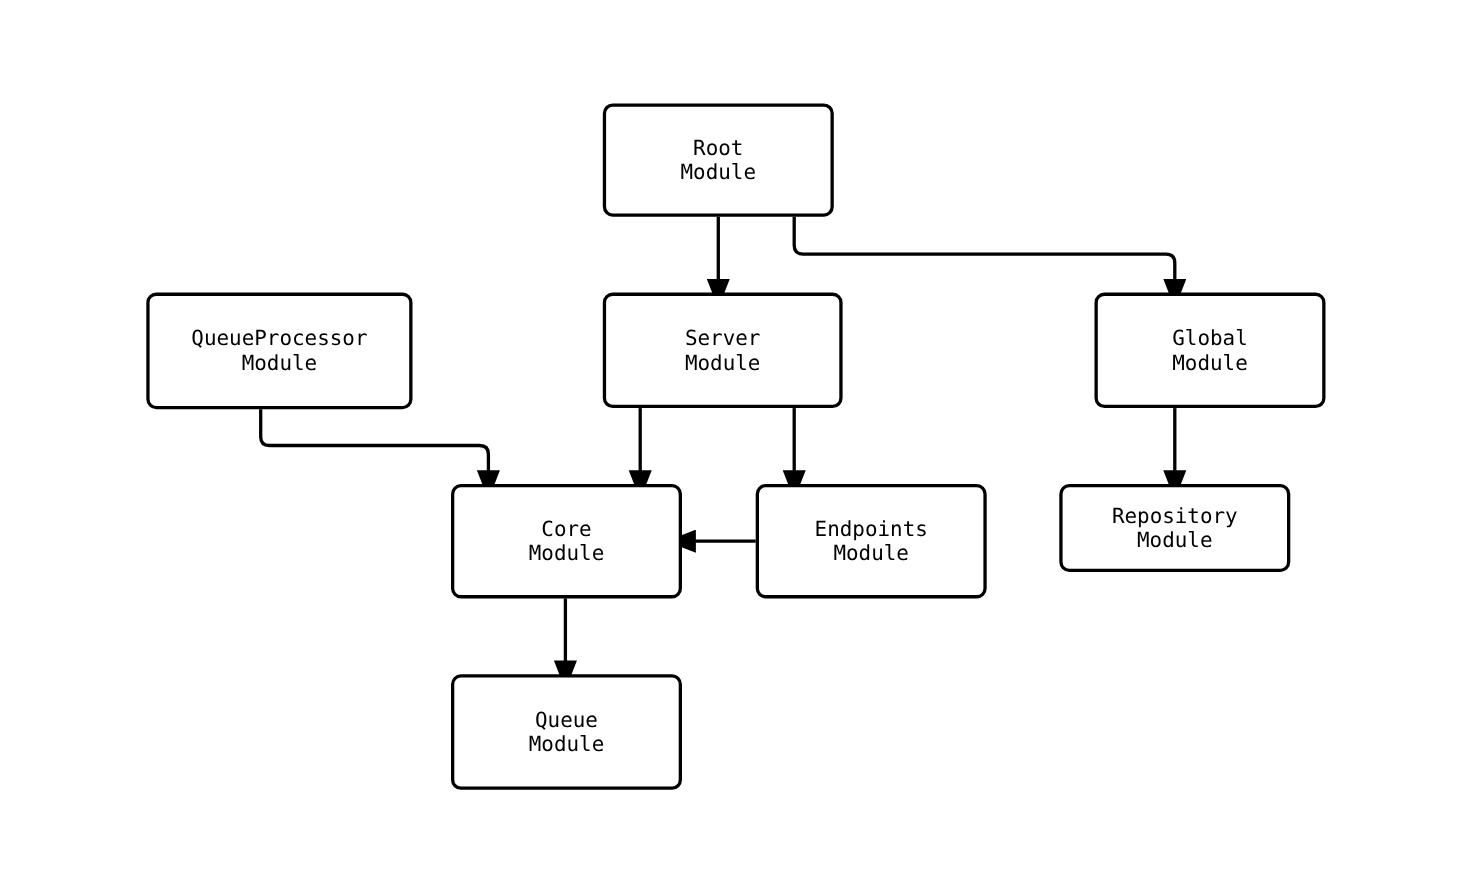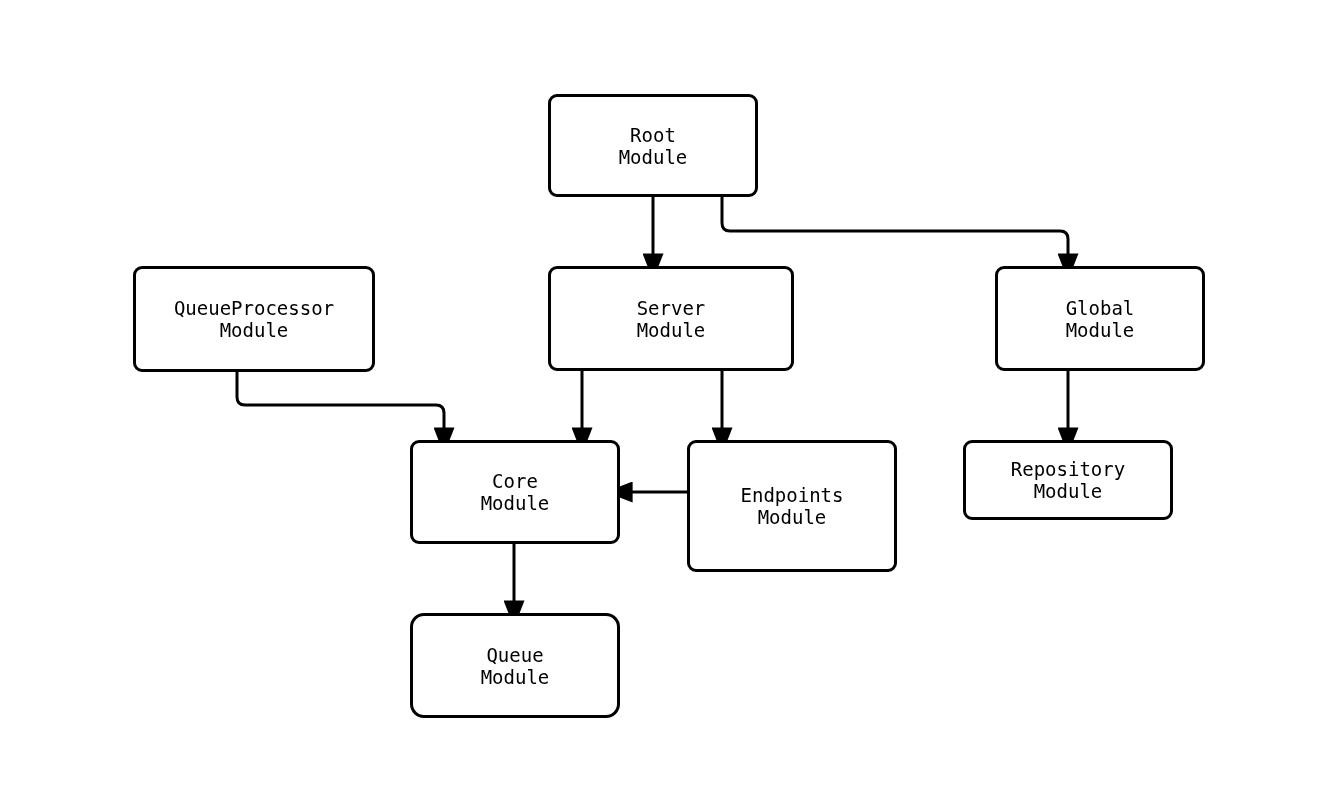--- a/index.html
+++ b/index.html
@@ -95,44 +95,44 @@
     <div class="node" style="left:548px; top:94px; width:210px; height:103px;">
       <span class="node-line">Root</span>
       <span class="node-line">Module</span>
     </div>
 
     <div class="node" style="left:133px; top:266px; width:242px; height:106px;">
       <span class="node-line">QueueProcessor</span>
       <span class="node-line">Module</span>
     </div>
 
-    <div class="node" style="left:548px; top:266px; width:246px; height:105px;">
+    <div class="node" style="left:548px; top:266px; width:218px; height:105px;">
       <span class="node-line">Server</span>
       <span class="node-line">Module</span>
     </div>
 
     <div class="node" style="left:963px; top:266px; width:210px; height:105px;margin-left:32px;">
       <span class="node-line">Global</span>
       <span class="node-line">Module</span>
     </div>
 
     <div class="node" style="left:410px; top:440px; width:210px; height:104px;">
       <span class="node-line">Core</span>
       <span class="node-line">Module</span>
     </div>
 
-    <div class="node" style="left:687px; top:440px; width:210px; height:132px;">
+    <div class="node" style="left:687px; top:440px; width:210px; height:104px;">
       <span class="node-line">Endpoints</span>
       <span class="node-line">Module</span>
     </div>
 
     <div class="node" style="left:963px; top:440px; width:210px; height:80px;">
       <span class="node-line">Repository</span>
       <span class="node-line">Module</span>
     </div>
 
-    <div class="node" style="left:410px; top:613px; width:210px; height:105px;border-radius:14px;">
+    <div class="node" style="left:410px; top:613px; width:210px; height:105px;">
       <span class="node-line">Queue</span>
       <span class="node-line">Module</span>
     </div>
 
   </div>
 </div>
 
 </body></html>

